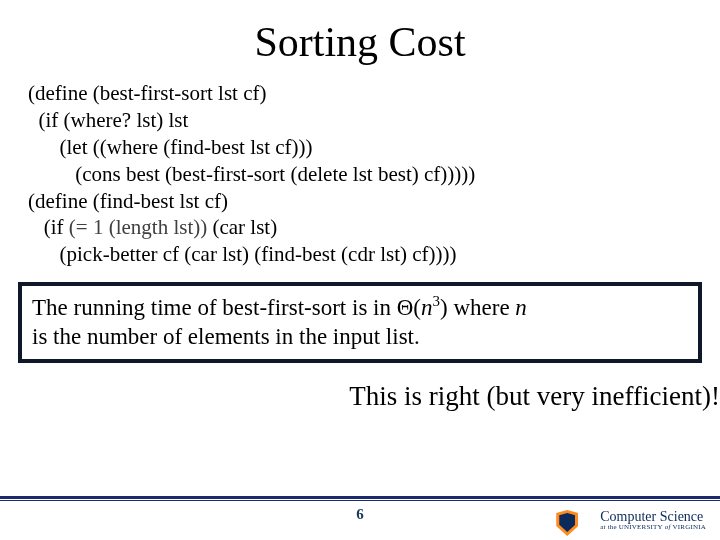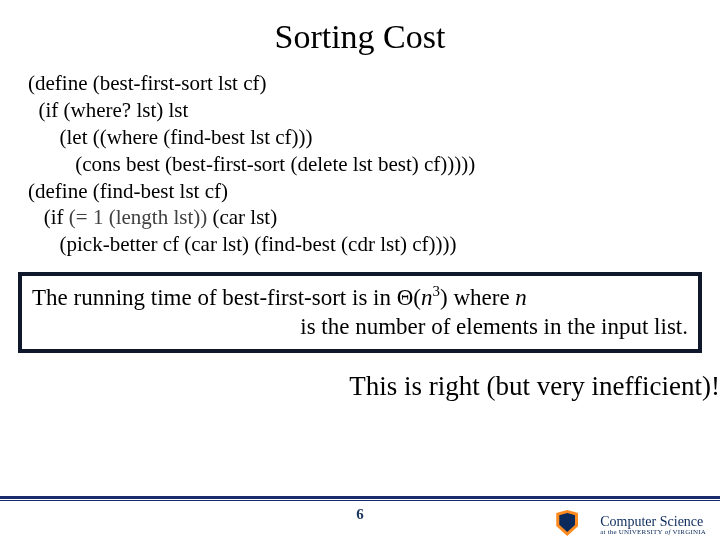--- a/index.html
+++ b/index.html
@@ -5,21 +5,21 @@
   * { margin: 0; padding: 0; box-sizing: border-box; }
   html, body { width: 720px; height: 540px; overflow: hidden; }
   body {
     font-family: "Times New Roman", Times, serif;
     background: #fff;
     color: #000;
     position: relative;
   }
   .title {
     text-align: center;
-    font-size: 34px;
+    font-size: 42px;
     font-weight: 400;
     margin-top: 18px;
     margin-bottom: 14px;
   }
   .code-block {
     font-size: 21px;
     line-height: 1.28;
     margin-left: 28px;
     margin-right: 20px;
     font-family: "Times New Roman", Times, serif;
@@ -32,21 +32,21 @@
     margin: 14px 18px 0 18px;
     border: 4px solid #0f172a;
     background: #fff;
     padding: 6px 10px 8px 10px;
     font-size: 23px;
     line-height: 1.25;
     text-align: left;
   }
   .callout .indent {
     display: block;
-    text-align: right;
+    text-align: left;
   }
   .callout .theta { font-family: "Times New Roman", serif; }
   .callout em.var { font-style: italic; }
   .callout sup { font-size: 0.65em; }
   .conclusion {
     text-align: right;
     font-size: 27px;
     margin-top: 18px;
   }
   .footer {
@@ -73,21 +73,21 @@
     text-align: center;
     font-size: 15px;
     font-weight: bold;
     color: #1a365d;
   }
   .logo {
     position: absolute;
     right: 14px;
     bottom: 4px;
     display: flex;
-    align-items: flex-end;
+    align-items: flex-start;
     gap: 22px;
     margin-top: 22px;
   }
   .shield {
     width: 22px; height: 26px;
     background: #ff8a1f;
     clip-path: polygon(50% 0, 100% 12%, 100% 62%, 50% 100%, 0 62%, 0 12%);
     position: relative;
   }
   .shield::after {

